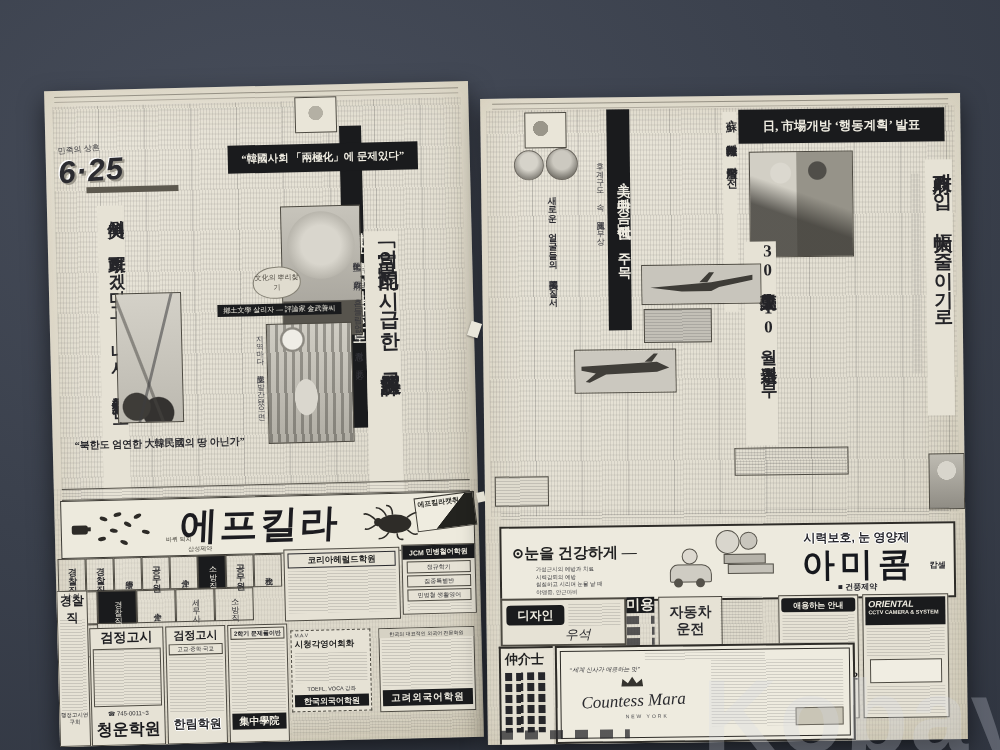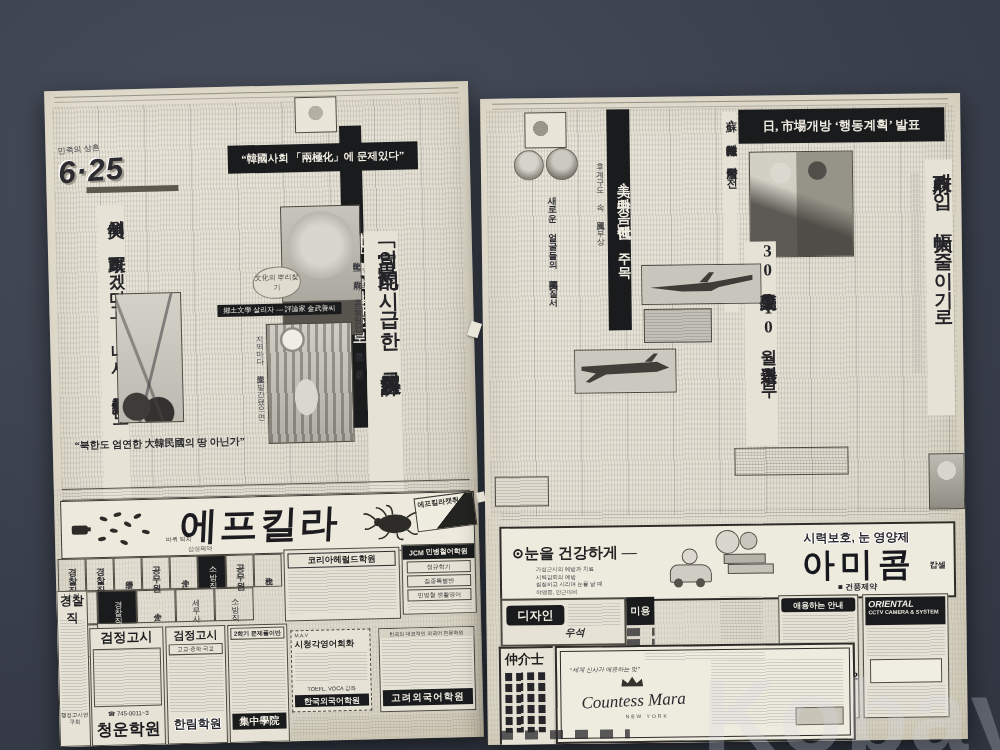--- a/index.html
+++ b/index.html
@@ -254,30 +254,31 @@
       </div>
       <div class="abs outline" style="left:302px;top:5px;width:144px;font-size:12px;font-weight:900;color:#26262c;white-space:nowrap;">시력보호, 눈 영양제</div>
       <div class="abs" style="left:300px;top:18px;font-size:33px;font-weight:900;letter-spacing:5px;color:#16181d;">아미콤</div>
       <div class="abs" style="left:428px;top:36px;font-size:8px;font-weight:700;color:#26262c;">캅셀</div>
       <div class="abs" style="left:336px;top:57px;font-size:8px;font-weight:700;color:#26262c;">■ 건풍제약</div>
     </div>
 
     <div class="abs bd paperbg" style="left:14px;top:500px;width:122px;height:44px;border-width:2px;">
       <div class="blackbar center" style="position:absolute;left:4px;top:5px;width:58px;height:20px;border-radius:4px;font-size:12px;font-weight:900;">디자인</div>
       <div class="abs txh" style="left:66px;top:4px;width:52px;height:22px;"></div>
-      <div class="abs serif" style="left:62px;top:26px;font-size:10px;font-style:italic;font-weight:700;color:#2a2a2e;">우석</div>
+      <div class="abs serif" style="left:62px;top:26px;font-size:13px;font-style:italic;font-weight:400;color:#2a2a2e;">우석</div>
     </div>
 
     <div class="abs" style="left:140px;top:500px;width:28px;height:46px;">
-      <div class="blackbar center" style="height:28px;font-size:10px;font-weight:700;">미용</div>
+      <div class="blackbar center" style="height:16px;font-size:14px;font-weight:700;">미용</div>
       <div class="chipstrip" style="margin-top:3px;height:8px;"></div>
       <div class="chipstrip" style="margin-top:3px;height:8px;"></div>
       <div class="chipstrip" style="margin-top:3px;height:8px;"></div>
     </div>
 
+    <div class="abs bd paperbg center serif" style="left:172px;top:500px;width:58px;height:44px;font-size:14px;font-weight:700;color:#2a2a2e;line-height:1.2;padding:2px;">자동차 운전</div>
     <div class="abs txh" style="left:234px;top:500px;width:42px;height:44px;opacity:.8;"></div>
 
     <div class="abs bd paperbg" style="left:292px;top:500px;width:78px;height:122px;">
       <div class="blackbar center" style="margin:2px;height:14px;font-size:8px;font-weight:700;border-radius:3px;">애용하는 안내</div>
       <div class="txh" style="margin:3px;height:52px;"></div>
       <div class="center" style="height:14px;font-size:10px;font-weight:900;color:#1c1c20;">안내☎ 732-1212</div>
       <div class="txh" style="margin:3px;height:18px;"></div>
       <div class="chipstrip" style="margin:2px 6px;height:7px;"></div>
     </div>
 

